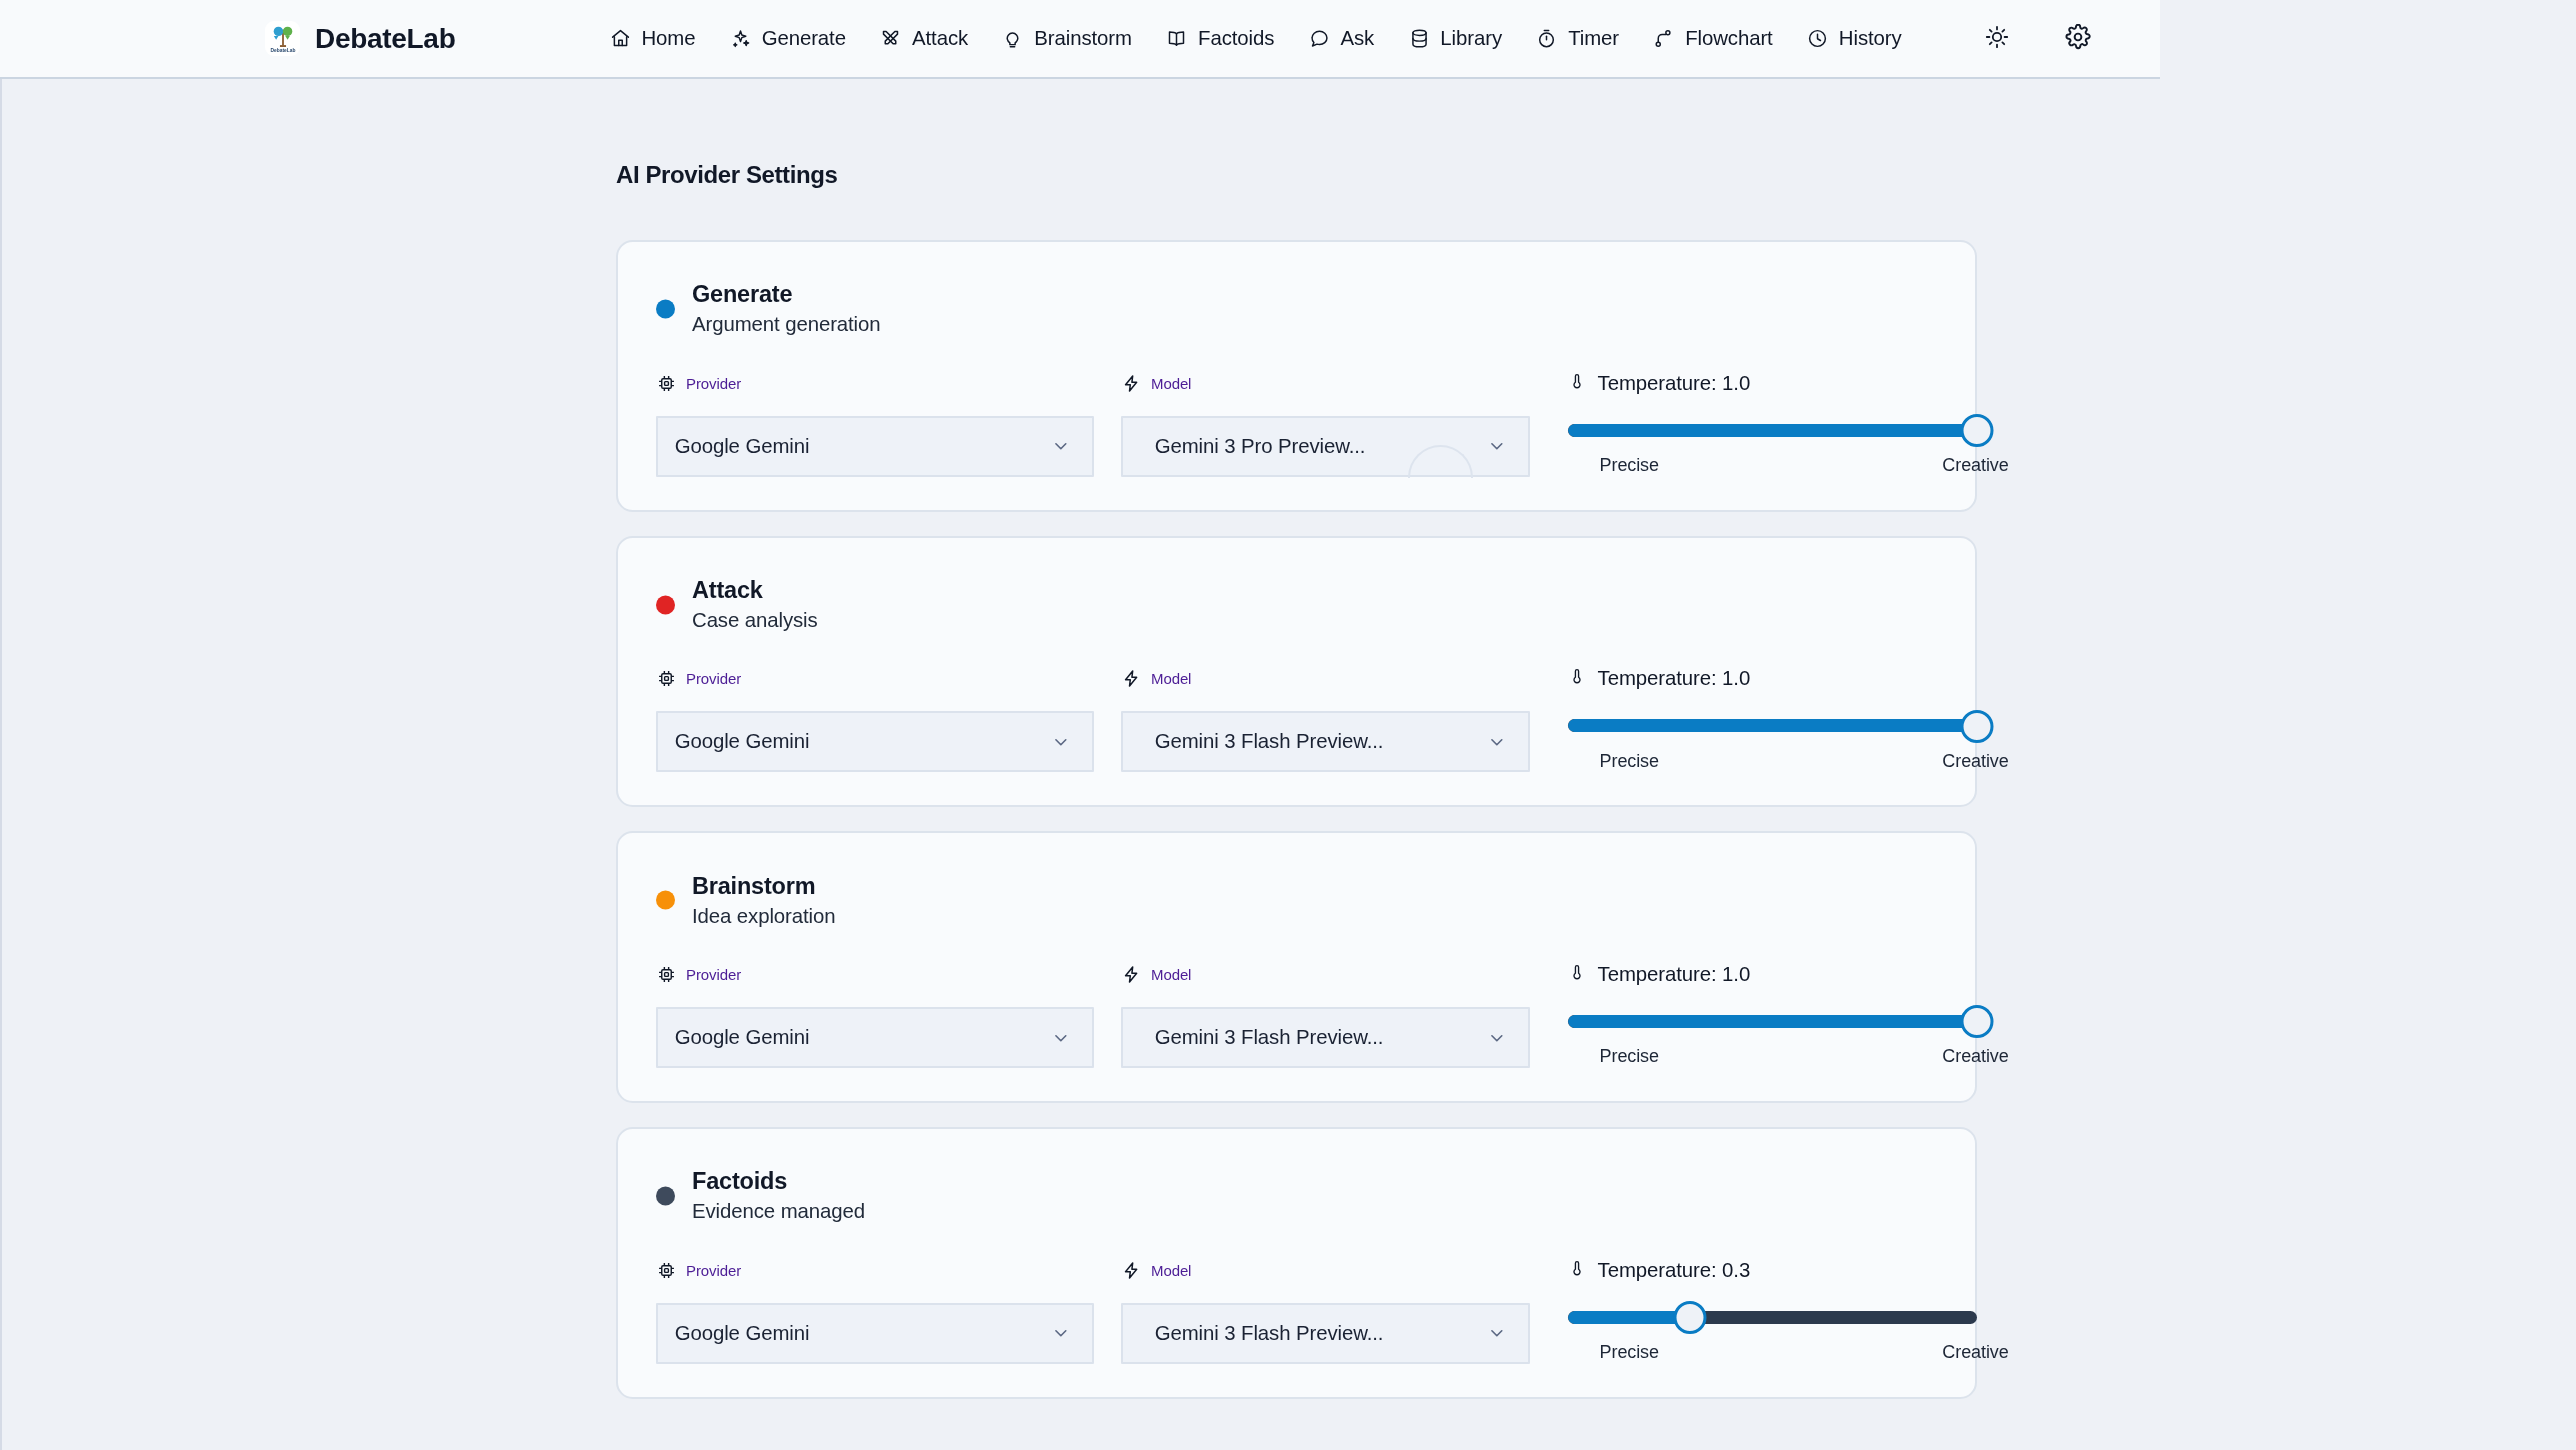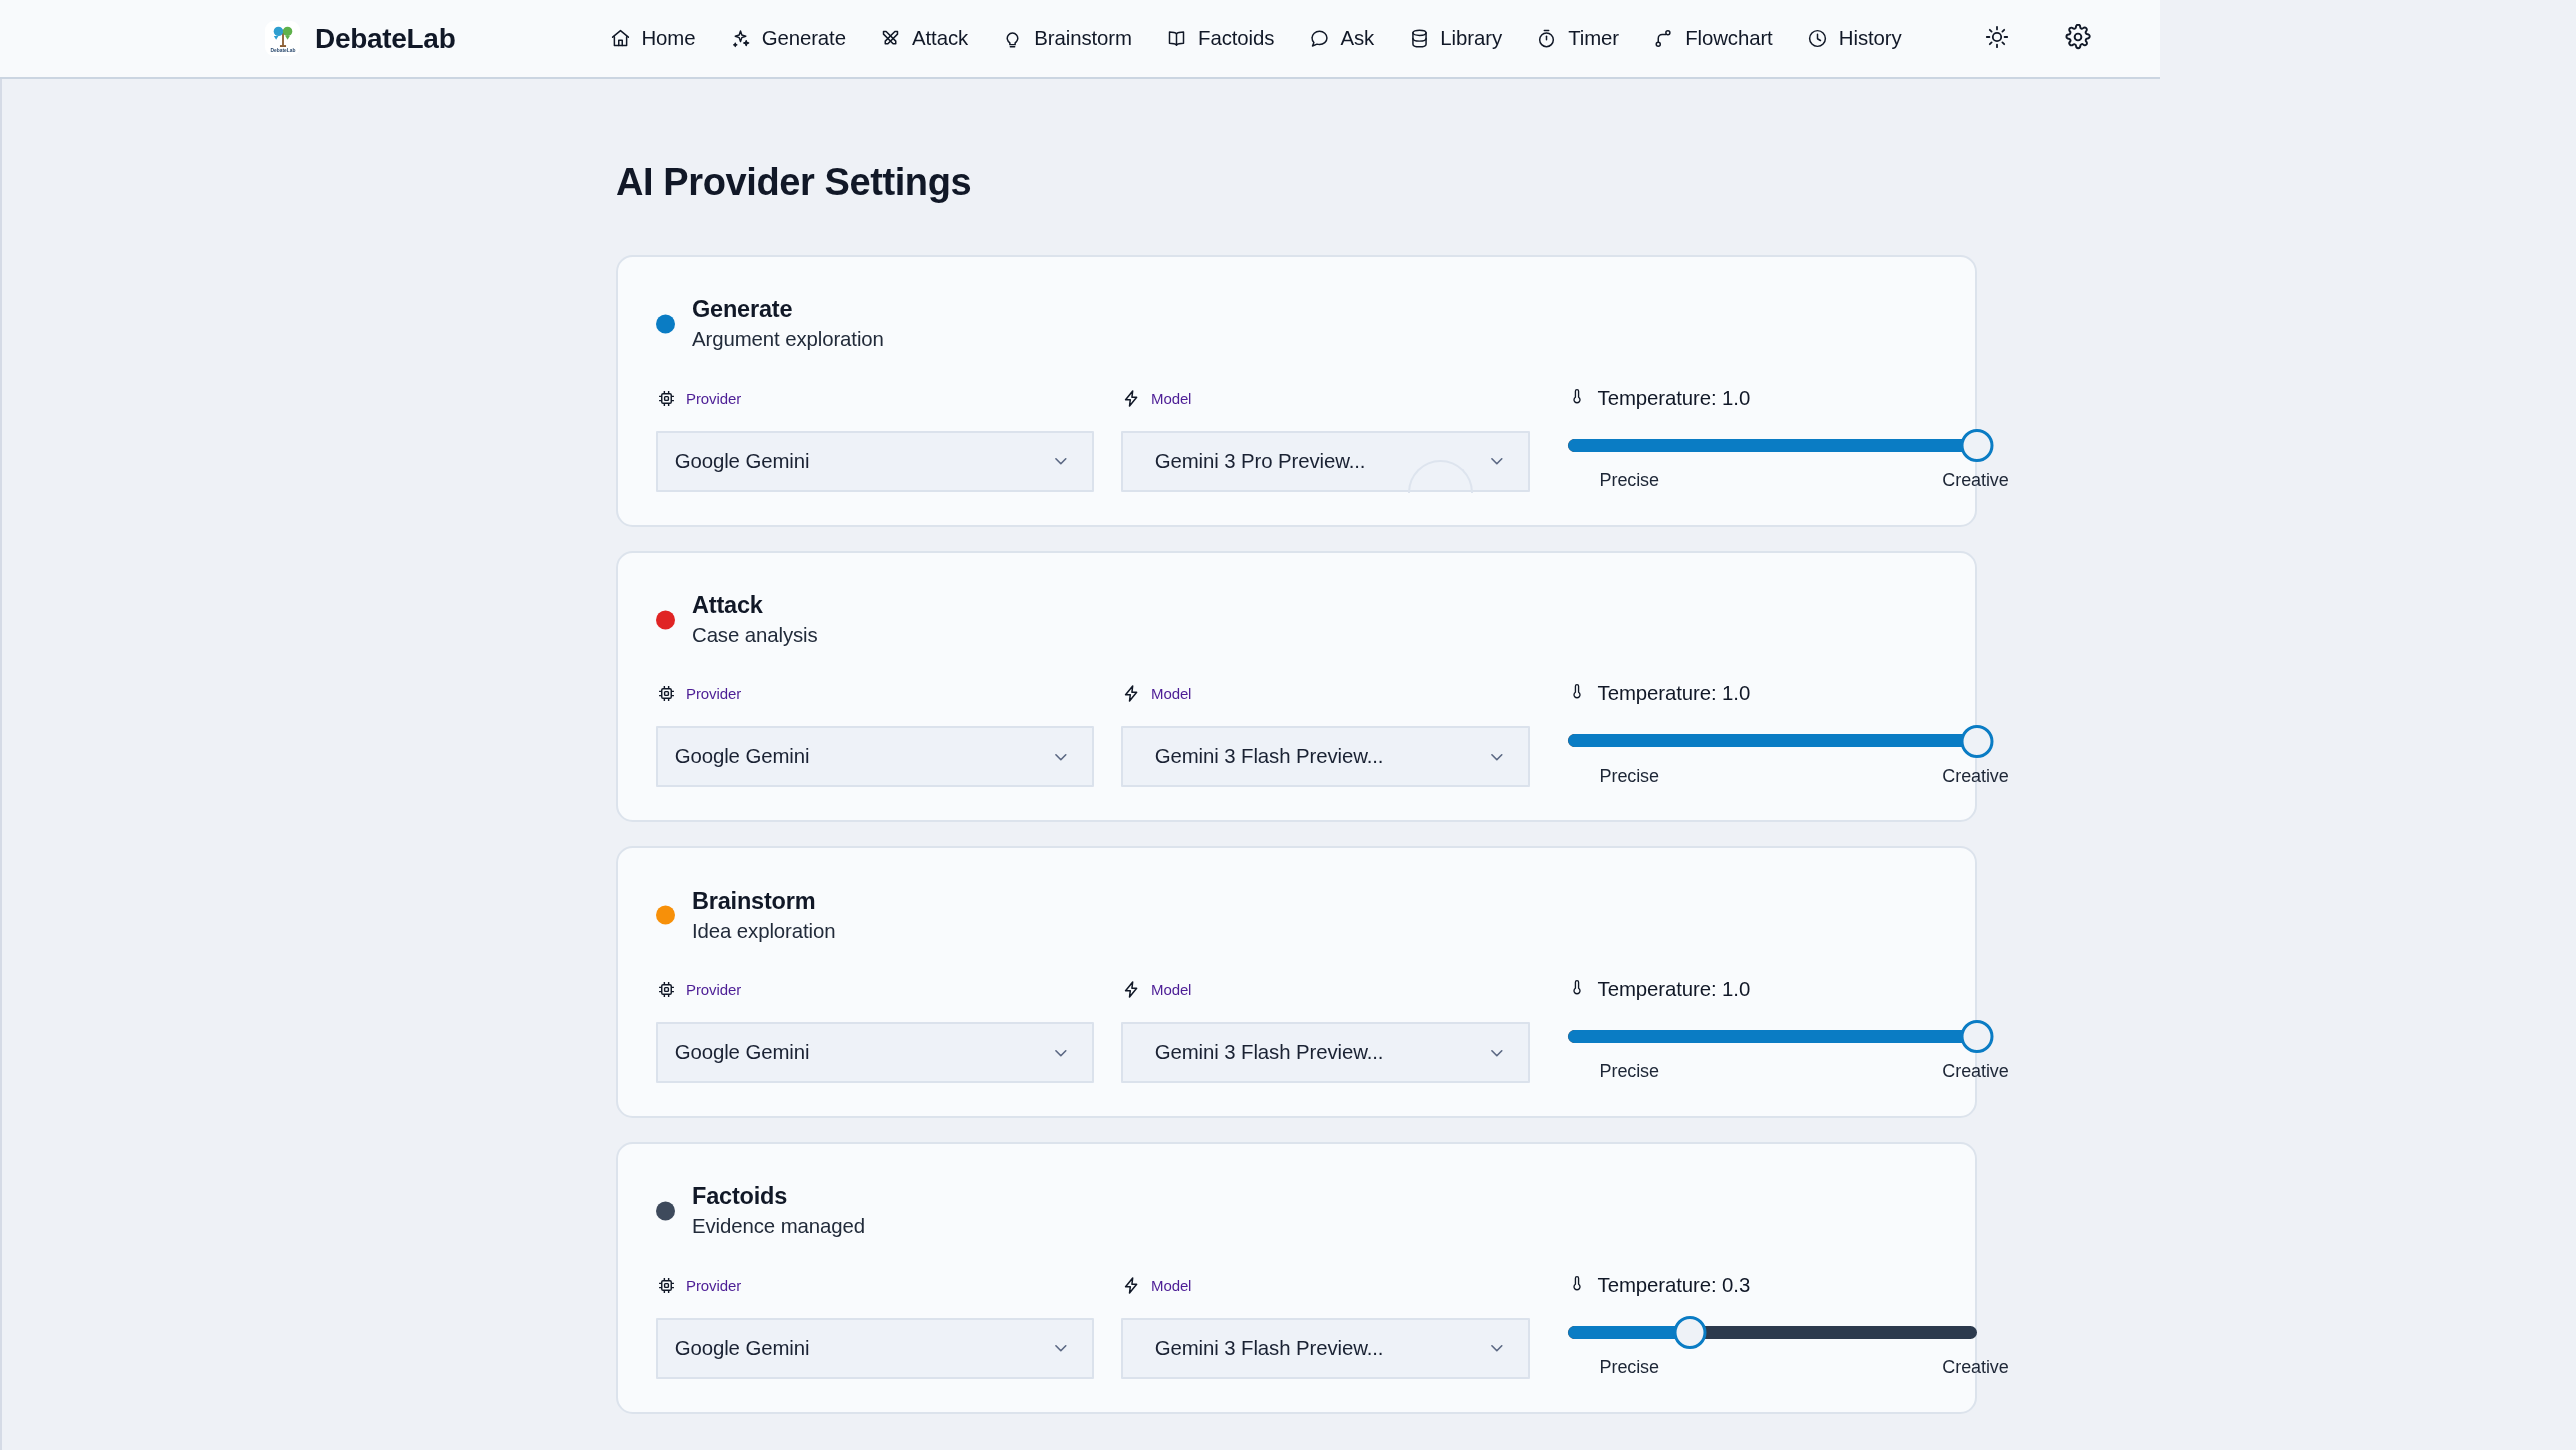--- a/index.html
+++ b/index.html
@@ -108,21 +108,21 @@
   }
 
   .page-inner {
     position: absolute;
     left: 614px;
     top: 0;
     width: 1361px;
   }
 
   .page-title {
-    font-size: 38px;
+    font-size: 24px;
     font-weight: 700;
     color: #111827;
     letter-spacing: -0.4px;
     margin-top: 82px;
   }
 
   .page-subtitle {
     font-size: 19.7px;
     color: #2a3344;
     margin-top: 47px;
@@ -446,21 +446,21 @@
 
     <h1 class="page-title">AI Provider Settings</h1>
 
     <div class="cards">
 
       <div class="card">
         <div class="card-head">
           <span class="dot" style="background:#0a7cc4"></span>
           <div class="card-head-text">
             <div class="card-title">Generate</div>
-            <div class="card-desc">Argument exploration</div>
+            <div class="card-desc">Argument generation</div>
           </div>
         </div>
         <div class="card-body">
           <div>
             <div class="field-label">
               <span class="lbl-icon">
                 <svg width="19" height="19" viewBox="0 0 24 24" fill="none" stroke="#111827" stroke-width="1.8" stroke-linejoin="round">
                   <rect x="6" y="6" width="12" height="12" rx="1.6"></rect>
                     <rect x="9.6" y="9.6" width="4.8" height="4.8" rx="1"></rect>
                   <path d="M9.3 2.6v3.4M14.7 2.6v3.4M9.3 18v3.4M14.7 18v3.4M2.6 9.3h3.4M2.6 14.7h3.4M18 9.3h3.4M18 14.7h3.4"></path>

